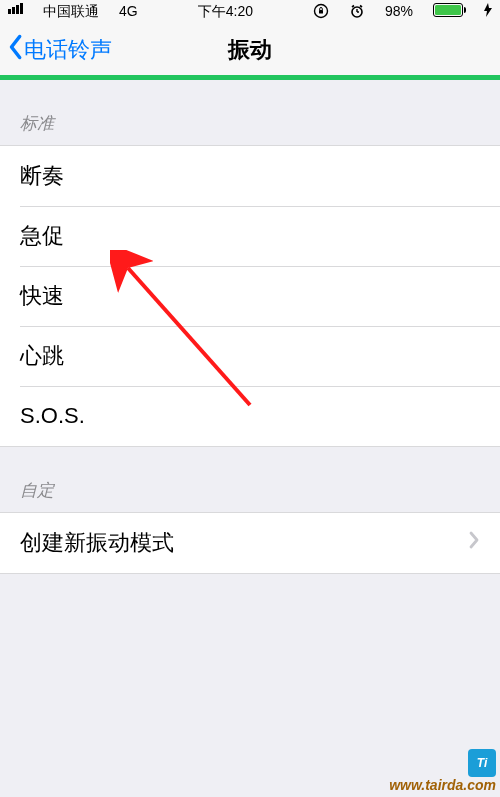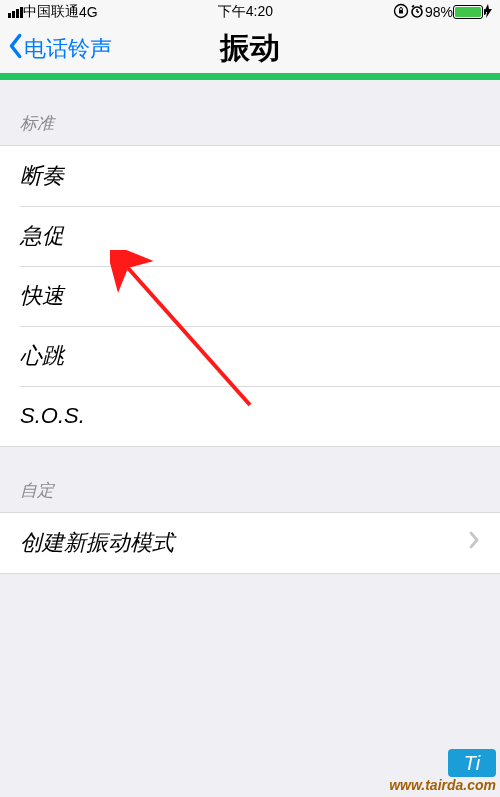--- a/index.html
+++ b/index.html
@@ -15,21 +15,21 @@
   .status-bar {
     height: 24px;
     background: #f7f7f7;
     display: flex;
     align-items: center;
     justify-content: space-between;
     padding: 0 8px;
     font-size: 14px;
     font-weight: 500;
   }
-  .status-left, .status-right { display: flex; align-items: center; gap: 0; }
+  .status-left, .status-right { display: flex; align-items: flex-start; gap: 20px; }
   .signal-bars { display: flex; gap: 1px; align-items: flex-end; }
   .signal-bars span { width: 3px; background: #000; display: inline-block; }
   .signal-bars span:nth-child(1){height:5px;}
   .signal-bars span:nth-child(2){height:7px;}
   .signal-bars span:nth-child(3){height:9px;}
   .signal-bars span:nth-child(4){height:11px;}
   .battery {
     width: 30px; height: 14px; border: 1.5px solid #000; border-radius: 3px;
     position: relative; display: inline-block;
   }
@@ -40,49 +40,48 @@
   .battery .fill {
     position: absolute; left: 1px; top: 1px; bottom: 1px; width: 92%;
     background: #3fc64a; border-radius: 1.5px;
   }
   .bolt { font-size: 12px; margin-left:1px; }
 
   
   .nav-bar {
     height: 56px;
     background: #f7f7f7;
-    border-bottom: 7px solid #22c55e;
+    border-bottom: 5px solid #22c55e;
     display: flex;
     align-items: center;
     position: relative;
   }
   .nav-back {
     display: flex; align-items: center;
     color: #007aff; font-size: 22px;
     padding-left: 6px;
     cursor: pointer;
   }
   .nav-back svg { width: 18px; height: 28px; }
   .nav-title {
     position: absolute; left: 50%; transform: translateX(-50%);
-    font-size: 30px; font-weight: 600;
+    font-size: 22px; font-weight: 600;
   }
 
   
   .section-header {
     font-size: 17px;
     color: #8a8a8d;
     padding: 32px 20px 10px 20px;
     font-style: italic;
   }
   .list {
     background: #fff;
     border-top: 1px solid #d9d9db;
     border-bottom: 1px solid #d9d9db;
-    font-style: italic;
   }
   .row {
     min-height: 60px;
     display: flex;
     align-items: center;
     justify-content: space-between;
     padding: 0 20px;
     font-size: 22px;
     position: relative;
     cursor: pointer;
@@ -108,22 +107,22 @@
     position: absolute;
     right: 4px; bottom: 4px;
     text-align: right;
     pointer-events:none;
   }
   .wm-top {
     display:flex; align-items:center; justify-content:flex-end;
     gap:4px;
   }
   .wm-logo {
-    width:48px; height:28px; background:#1b9ed8; border-radius:4px;
-    color:#fff; font-weight:normal; font-size:20px;
+    width:28px; height:28px; background:#1b9ed8; border-radius:4px;
+    color:#fff; font-weight:bold; font-size:12px;
     display:flex; align-items:center; justify-content:center;
     font-style:italic;
   }
   .wm-text1 {
     font-family: "STKaiti","KaiTi",serif;
     color:#1b9ed8; font-size:22px; font-weight:bold;
     font-style:italic;
     text-shadow:1px 1px 0 #fff;
   }
   .wm-url {

